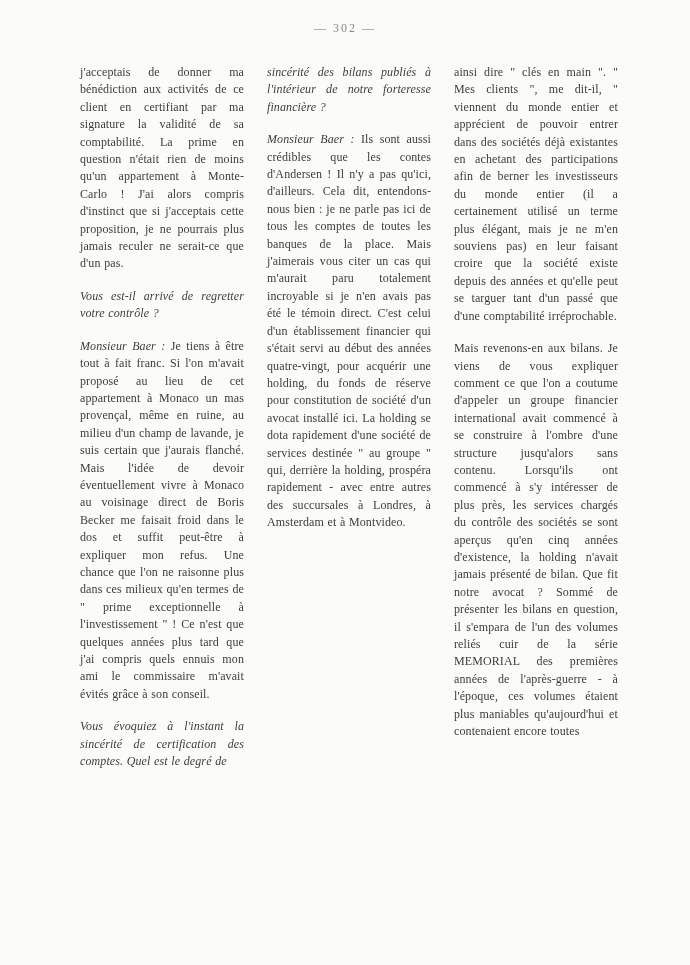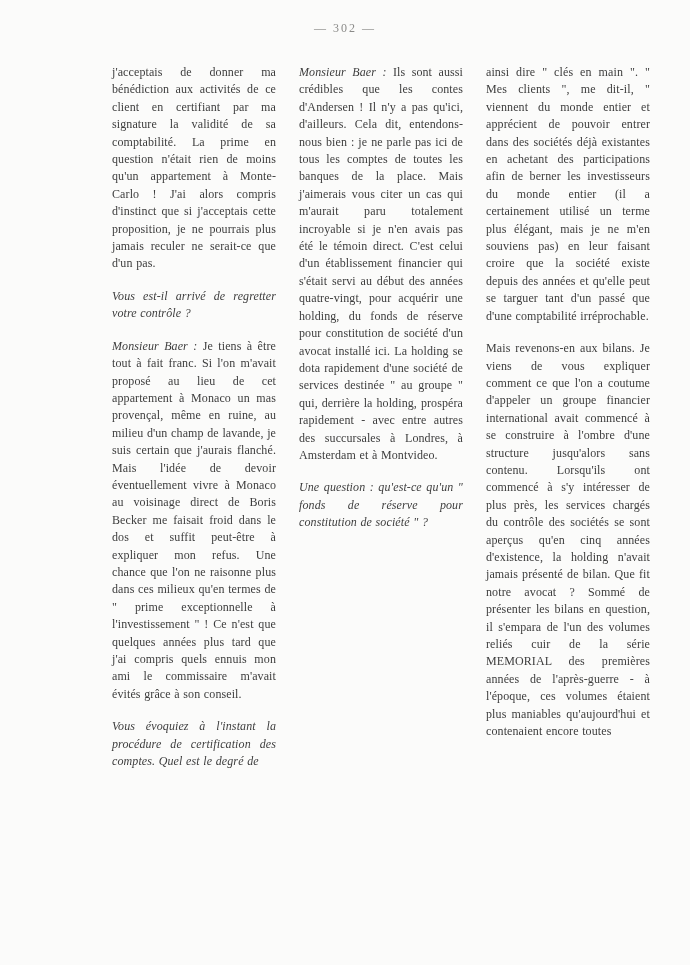--- a/index.html
+++ b/index.html
@@ -22,21 +22,21 @@
     left: 0;
     width: 690px;
     text-align: center;
     font-size: 12px;
     letter-spacing: 2px;
     color: #8a8a88;
   }
   .columns {
     position: absolute;
     top: 64px;
-    left: 112px;
+    left: 80px;
     width: 538px;
     display: flex;
     gap: 23px;
   }
   .col {
     flex: 1 1 0;
     font-size: 12px;
     line-height: 17.4px;
     text-align: justify;
     word-spacing: 0.5px;
@@ -56,26 +56,26 @@
 
 <div class="page">
   <div class="page-number">— 302 —</div>
 
   <div class="columns">
 
     <div class="col">
       <p><span>j'acceptais de donner ma bénédiction aux activités de ce client en certifiant par ma signature la validité de sa comptabilité. La prime en question n'était rien de moins qu'un appartement à Monte-Carlo ! J'ai alors compris d'instinct que si j'acceptais cette proposition, je ne pourrais plus jamais reculer ne serait-ce que d'un pas.</span></p>
       <p class="q"><span>Vous est-il arrivé de regretter votre contrôle ?</span></p>
       <p><i class="lead">Monsieur Baer :</i> <span>Je tiens à être tout à fait franc. Si l'on m'avait proposé au lieu de cet appartement à Monaco un mas provençal, même en ruine, au milieu d'un champ de lavande, je suis certain que j'aurais flanché. Mais l'idée de devoir éventuellement vivre à Monaco au voisinage direct de Boris Becker me faisait froid dans le dos et suffit peut-être à expliquer mon refus. Une chance que l'on ne raisonne plus dans ces milieux qu'en termes de " prime exceptionnelle à l'investissement " ! Ce n'est que quelques années plus tard que j'ai compris quels ennuis mon ami le commissaire m'avait évités grâce à son conseil.</span></p>
-      <p class="q"><span>Vous évoquiez à l'instant la procédure de certification des comptes. Quel est le degré de</span></p>
+      <p class="q"><span>Vous évoquiez à l'instant la sincérité de certification des comptes. Quel est le degré de</span></p>
     </div>
 
     <div class="col">
+      <p class="q"><span>sincérité des bilans publiés à l'intérieur de notre forteresse financière ?</span></p>
       <p><i class="lead">Monsieur Baer :</i> <span>Ils sont aussi crédibles que les contes d'Andersen ! Il n'y a pas qu'ici, d'ailleurs. Cela dit, entendons-nous bien : je ne parle pas ici de tous les comptes de toutes les banques de la place. Mais j'aimerais vous citer un cas qui m'aurait paru totalement incroyable si je n'en avais pas été le témoin direct. C'est celui d'un établissement financier qui s'était servi au début des années quatre-vingt, pour acquérir une holding, du fonds de réserve pour constitution de société d'un avocat installé ici. La holding se dota rapidement d'une société de services destinée " au groupe " qui, derrière la holding, prospéra rapidement - avec entre autres des succursales à Londres, à Amsterdam et à Montvideo.</span></p>
-      <p class="q"><span>Une question : qu'est-ce qu'un " fonds de réserve pour constitution de société " ?</span></p>
     </div>
 
     <div class="col">
       <p><span>ainsi dire " clés en main ". " Mes clients ", me dit-il, " viennent du monde entier et apprécient de pouvoir entrer dans des sociétés déjà existantes en achetant des participations afin de berner les investisseurs du monde entier (il a certainement utilisé un terme plus élégant, mais je ne m'en souviens pas) en leur faisant croire que la société existe depuis des années et qu'elle peut se targuer tant d'un passé que d'une comptabilité irréprochable.</span></p>
       <p><span>Mais revenons-en aux bilans. Je viens de vous expliquer comment ce que l'on a coutume d'appeler un groupe financier international avait commencé à se construire à l'ombre d'une structure jusqu'alors sans contenu. Lorsqu'ils ont commencé à s'y intéresser de plus près, les services chargés du contrôle des sociétés se sont aperçus qu'en cinq années d'existence, la holding n'avait jamais présenté de bilan. Que fit notre avocat ? Sommé de présenter les bilans en question, il s'empara de l'un des volumes reliés cuir de la série MEMORIAL des premières années de l'après-guerre - à l'époque, ces volumes étaient plus maniables qu'aujourd'hui et contenaient encore toutes</span></p>
     </div>
 
   </div>
 </div>
 

